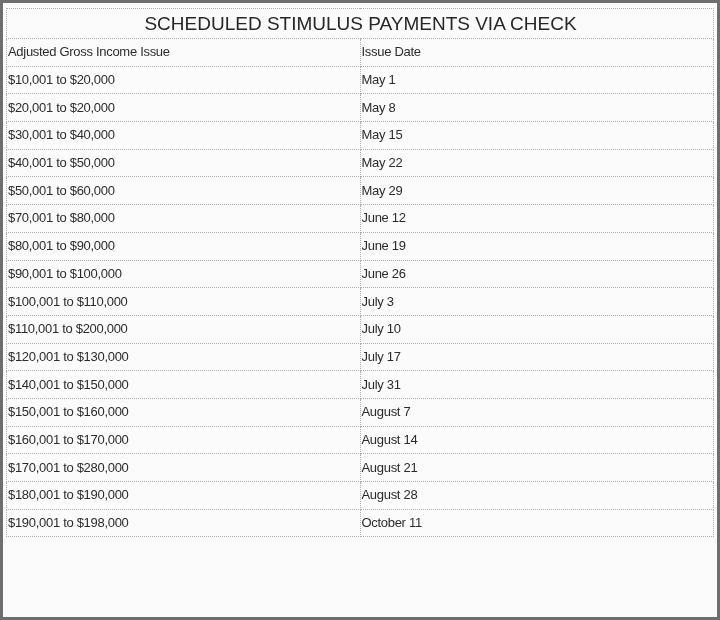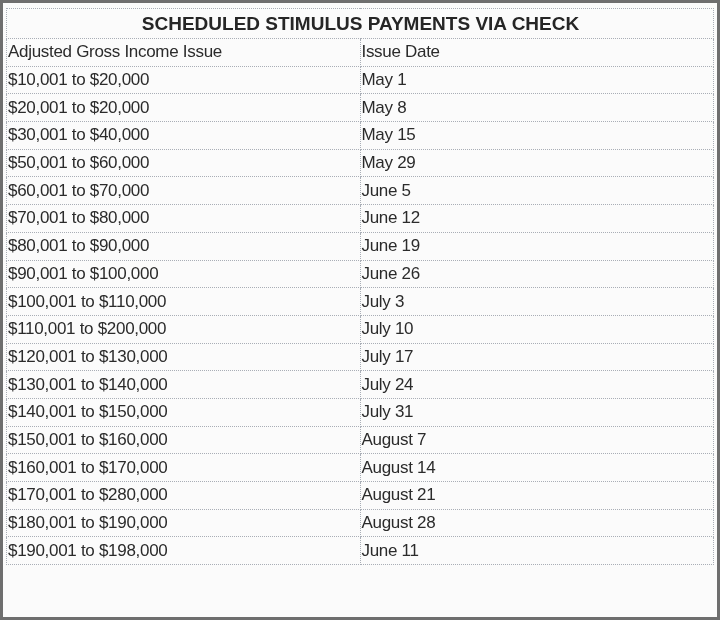--- a/index.html
+++ b/index.html
@@ -30,31 +30,31 @@
       width: 708px;
       border-collapse: collapse;
       table-layout: fixed;
       color: #2b2b2b;
     }
     table.sheet td {
       border: 1px dotted #a9aeb6;
       padding: 0 0 0 1px;
       height: 26.7px;
       line-height: 26px;
-      font-size: 17px;
+      font-size: 13px;
       white-space: nowrap;
       overflow: hidden;
       letter-spacing: -0.3px;
     }
     table.sheet td.col-income { width: 471px; }
     table.sheet td.col-date { width: 236px; }
     table.sheet tr.title-row td {
       height: 29px;
       line-height: 29px;
-      font-weight: bold;
+      font-weight: normal;
       text-align: center;
       font-size: 19px;
       color: #262626;
       letter-spacing: 0;
     }
   </style>
 </head>
 <body>
 
 <div class="frame">
@@ -73,26 +73,26 @@
         </tr>
       <tr>
           <td class="col-income">$20,001 to $20,000</td>
           <td class="col-date">May 8</td>
         </tr>
       <tr>
           <td class="col-income">$30,001 to $40,000</td>
           <td class="col-date">May 15</td>
         </tr>
       <tr>
+          <td class="col-income">$40,001 to $50,000</td>
+          <td class="col-date">May 22</td>
+        </tr>
+      <tr>
           <td class="col-income">$50,001 to $60,000</td>
           <td class="col-date">May 29</td>
-        </tr>
-      <tr>
-          <td class="col-income">$60,001 to $70,000</td>
-          <td class="col-date">June 5</td>
         </tr>
       <tr>
           <td class="col-income">$70,001 to $80,000</td>
           <td class="col-date">June 12</td>
         </tr>
       <tr>
           <td class="col-income">$80,001 to $90,000</td>
           <td class="col-date">June 19</td>
         </tr>
       <tr>
@@ -105,24 +105,20 @@
         </tr>
       <tr>
           <td class="col-income">$110,001 to $200,000</td>
           <td class="col-date">July 10</td>
         </tr>
       <tr>
           <td class="col-income">$120,001 to $130,000</td>
           <td class="col-date">July 17</td>
         </tr>
       <tr>
-          <td class="col-income">$130,001 to $140,000</td>
-          <td class="col-date">July 24</td>
-        </tr>
-      <tr>
           <td class="col-income">$140,001 to $150,000</td>
           <td class="col-date">July 31</td>
         </tr>
       <tr>
           <td class="col-income">$150,001 to $160,000</td>
           <td class="col-date">August 7</td>
         </tr>
       <tr>
           <td class="col-income">$160,001 to $170,000</td>
           <td class="col-date">August 14</td>
@@ -130,17 +126,17 @@
       <tr>
           <td class="col-income">$170,001 to $280,000</td>
           <td class="col-date">August 21</td>
         </tr>
       <tr>
           <td class="col-income">$180,001 to $190,000</td>
           <td class="col-date">August 28</td>
         </tr>
       <tr>
           <td class="col-income">$190,001 to $198,000</td>
-          <td class="col-date">June 11</td>
+          <td class="col-date">October 11</td>
         </tr>
     </tbody>
   </table>
 </div>
 
 </body></html>

